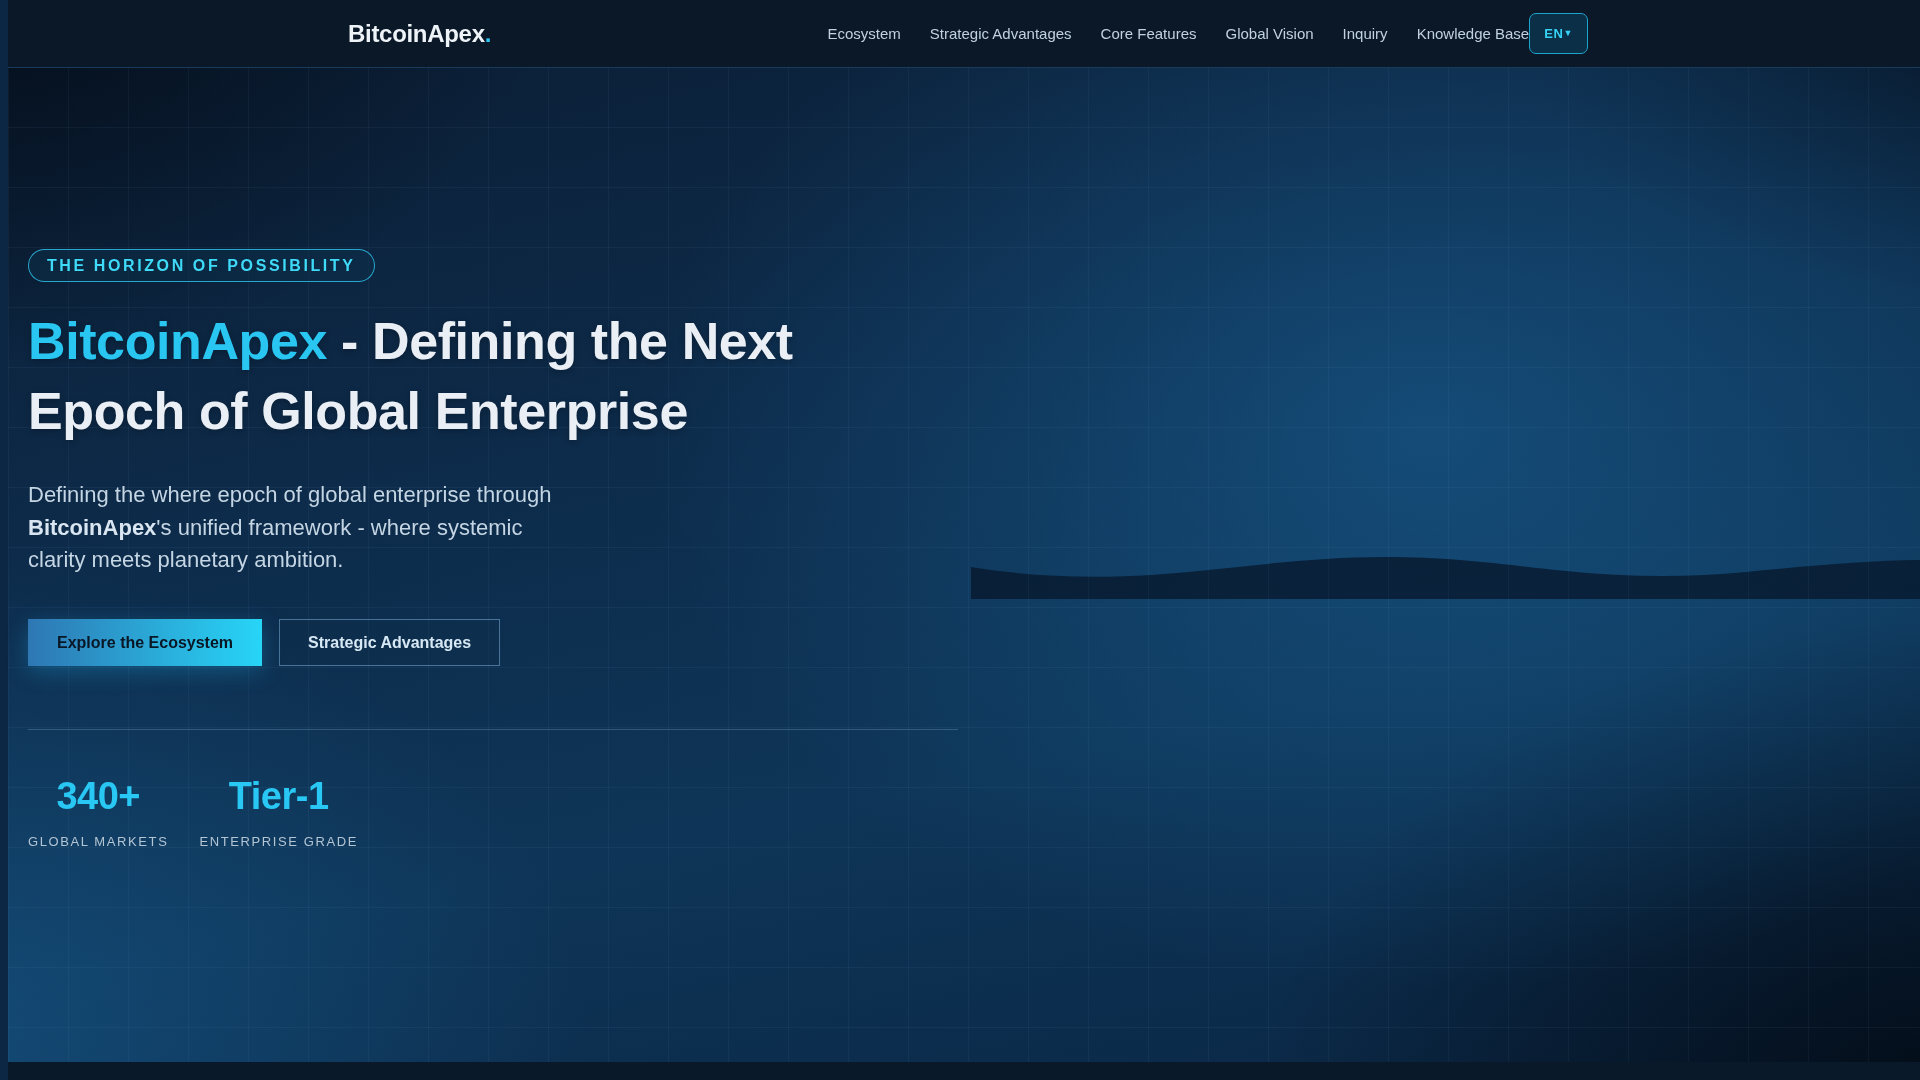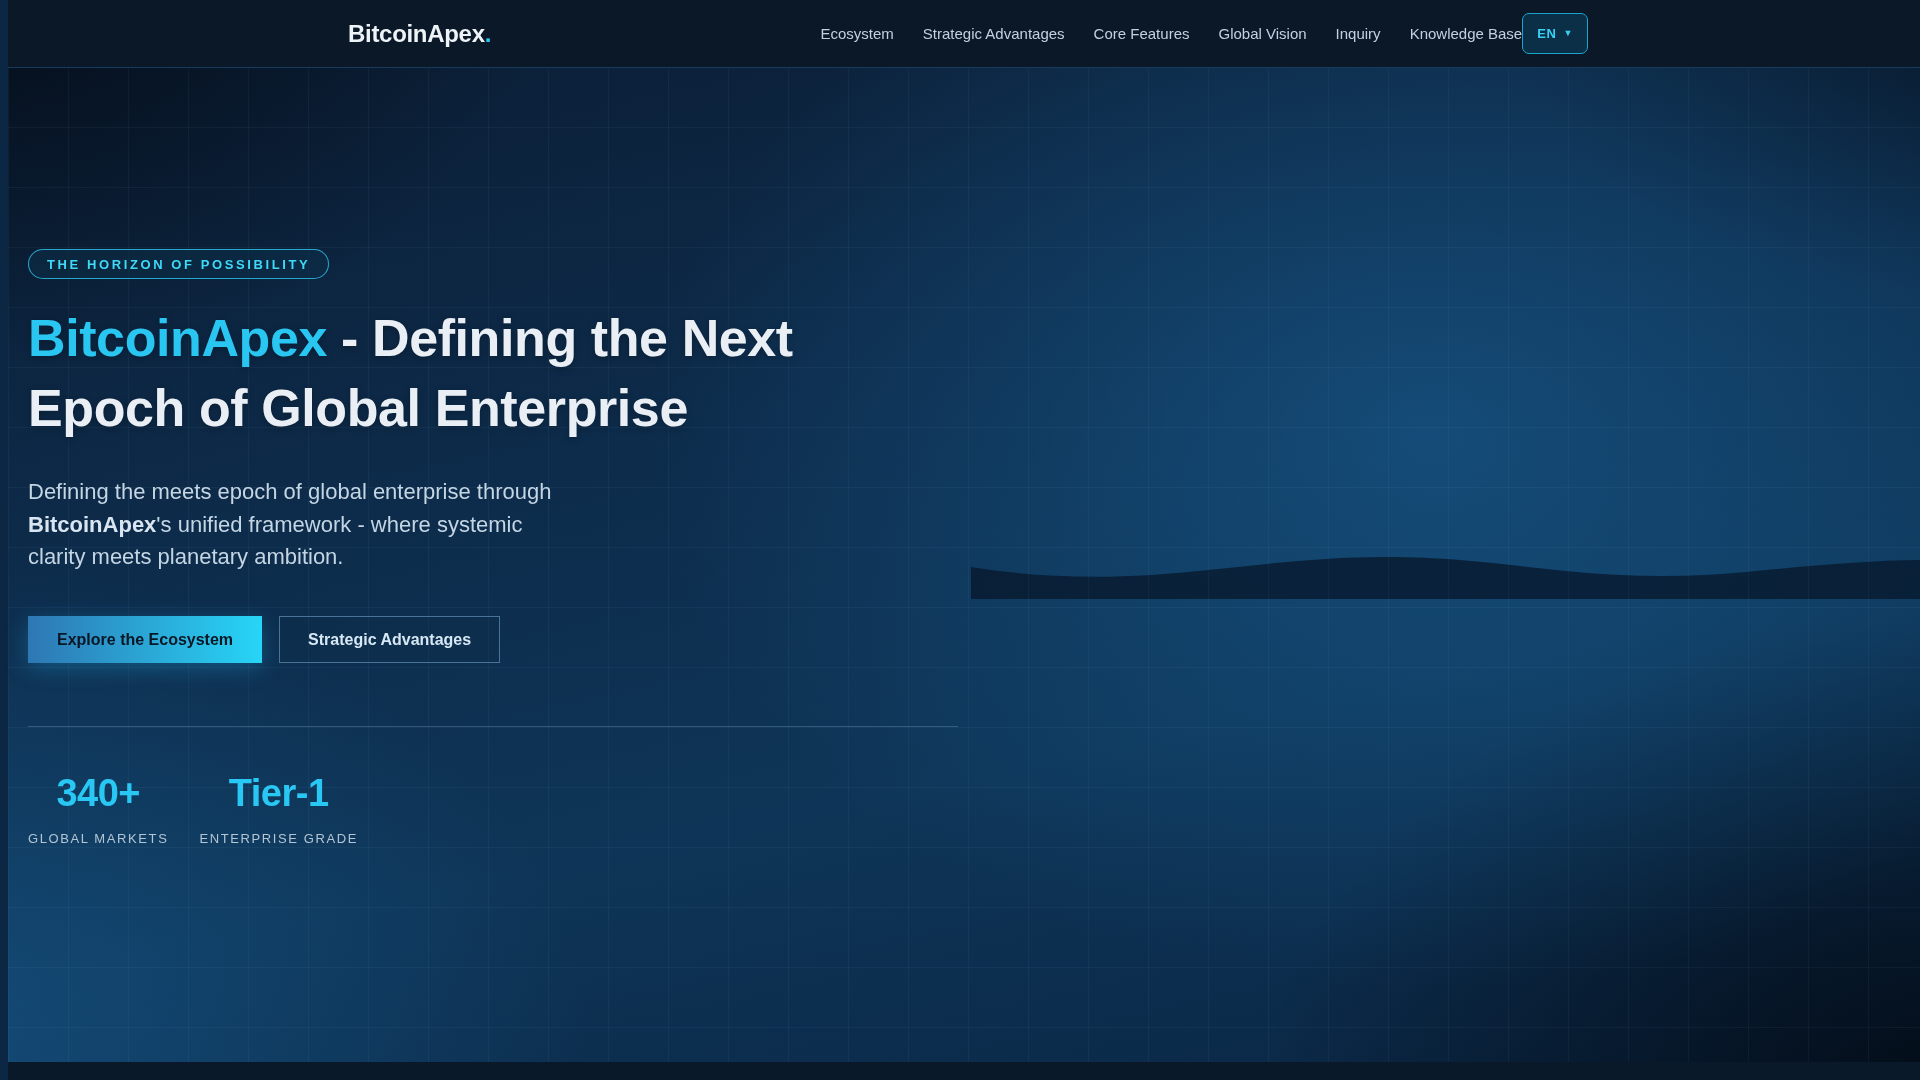--- a/index.html
+++ b/index.html
@@ -61,21 +61,21 @@
   nav {
     flex: 1;
     display: flex; justify-content: flex-end; align-items: center;
     gap: 29px;
   }
   nav a {
     font-size: 15px; color: #c2d1e0; text-decoration: none;
     cursor: pointer; white-space: nowrap;
   }
   .lang-btn {
-    display: flex; align-items: center; gap: 7px;
+    display: flex; align-items: center; 
     height: 41px; padding: 0 14px;
     background: #0b2f46;
     border: 1.5px solid #1ba4cd; border-radius: 7px;
     color: #35d2f5; font-size: 13px; font-weight: bold;
     letter-spacing: 0.6px; cursor: pointer;
     font-family: inherit;
   }
   .lang-btn .caret { font-size: 9px; color: #35d2f5; line-height: 1; }
 
   
@@ -84,21 +84,21 @@
     width: 950px; z-index: 2;
   }
   .badge {
     display: inline-block;
     margin-top: 181px;
     padding: 7px 18px 6px;
     border: 1px solid rgba(44, 190, 230, 0.85);
     border-radius: 999px;
     background: rgba(12, 48, 72, 0.55);
     color: #3edaf8;
-    font-size: 13px; font-weight: bold;
+    font-size: 16px; font-weight: bold;
     letter-spacing: 2.6px;
     white-space: nowrap;
   }
   h1 {
     margin-top: 25px;
     max-width: 790px;
     font-size: 52px; line-height: 1.34;
     font-weight: bold;
     color: #eaeff5;
     letter-spacing: -0.4px;
@@ -195,21 +195,21 @@
         <span class="caret">▼</span>
       </button>
     </div>
   </header>
 
   <main>
     <div class="badge">THE HORIZON OF POSSIBILITY</div>
 
     <h1><span class="hl">BitcoinApex</span><span> - Defining the Next Epoch of Global Enterprise</span></h1>
 
-    <p class="hero-desc"><span>Defining the meets epoch of global enterprise through </span><strong>BitcoinApex</strong><span>'s unified framework - where systemic clarity meets planetary ambition.</span></p>
+    <p class="hero-desc"><span>Defining the where epoch of global enterprise through </span><strong>BitcoinApex</strong><span>'s unified framework - where systemic clarity meets planetary ambition.</span></p>
 
     <div class="cta-row">
       <button class="btn btn-primary">Explore the Ecosystem</button>
       <button class="btn btn-secondary">Strategic Advantages</button>
     </div>
 
     <hr class="divider">
 
     <div class="stats">
       <div class="stat">

